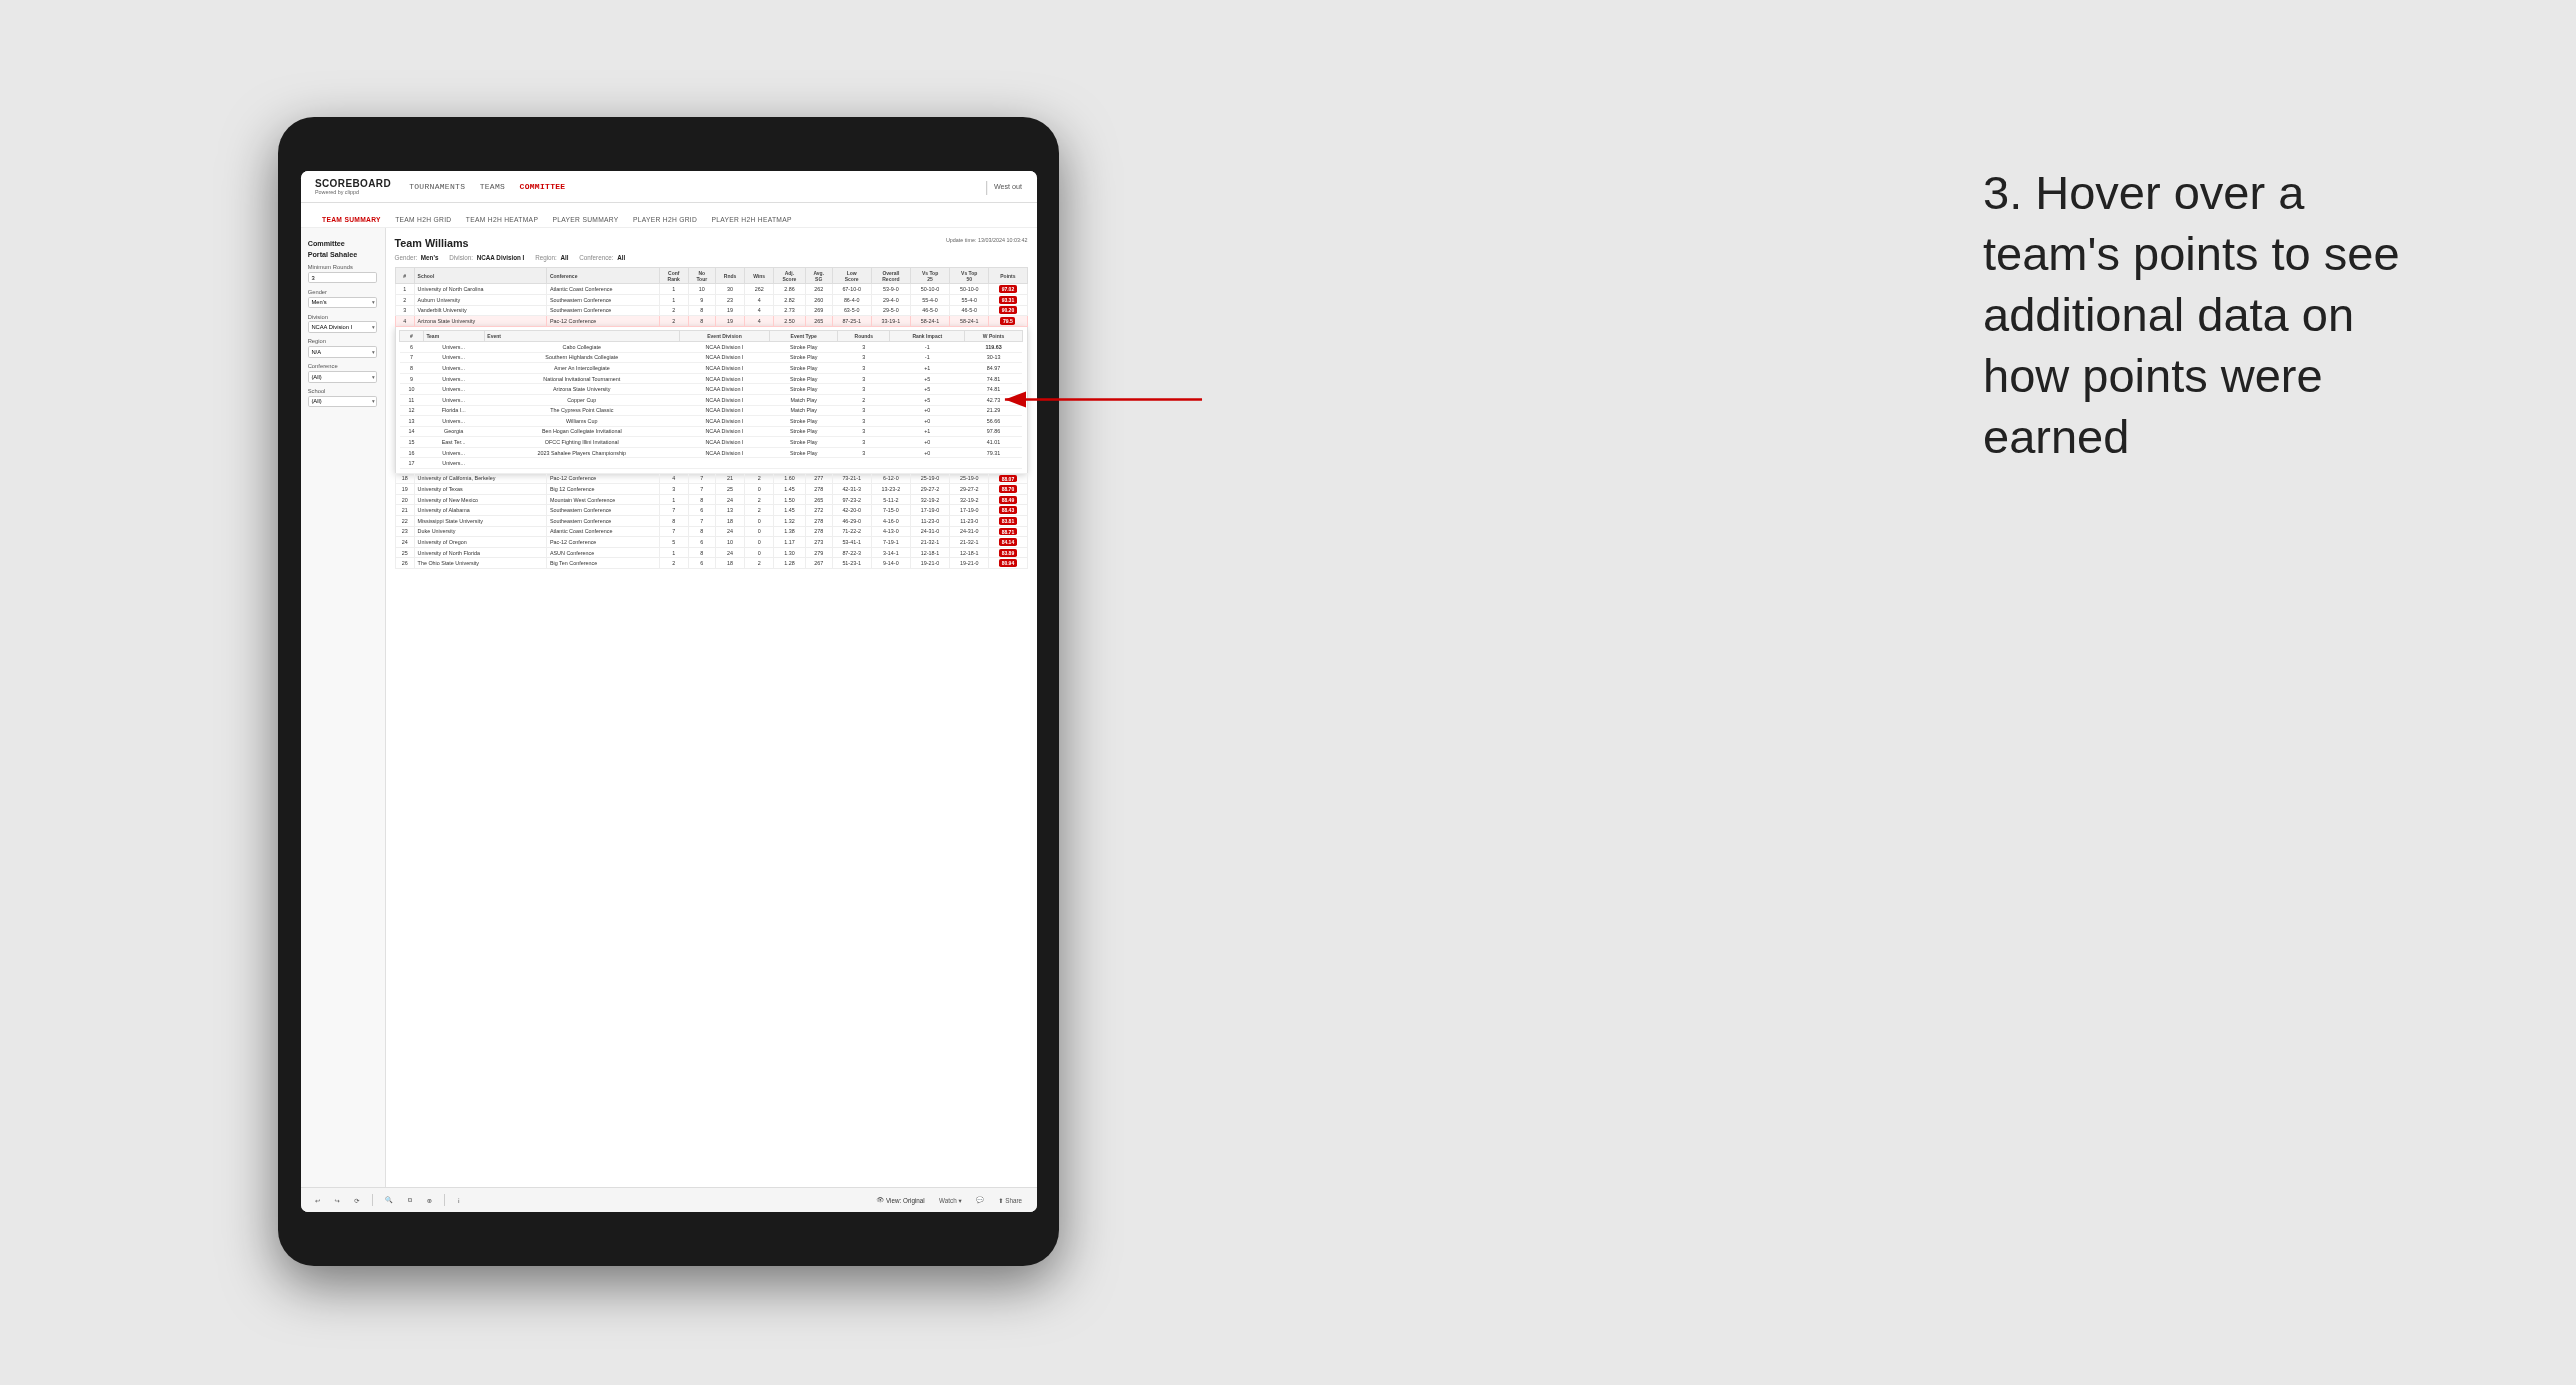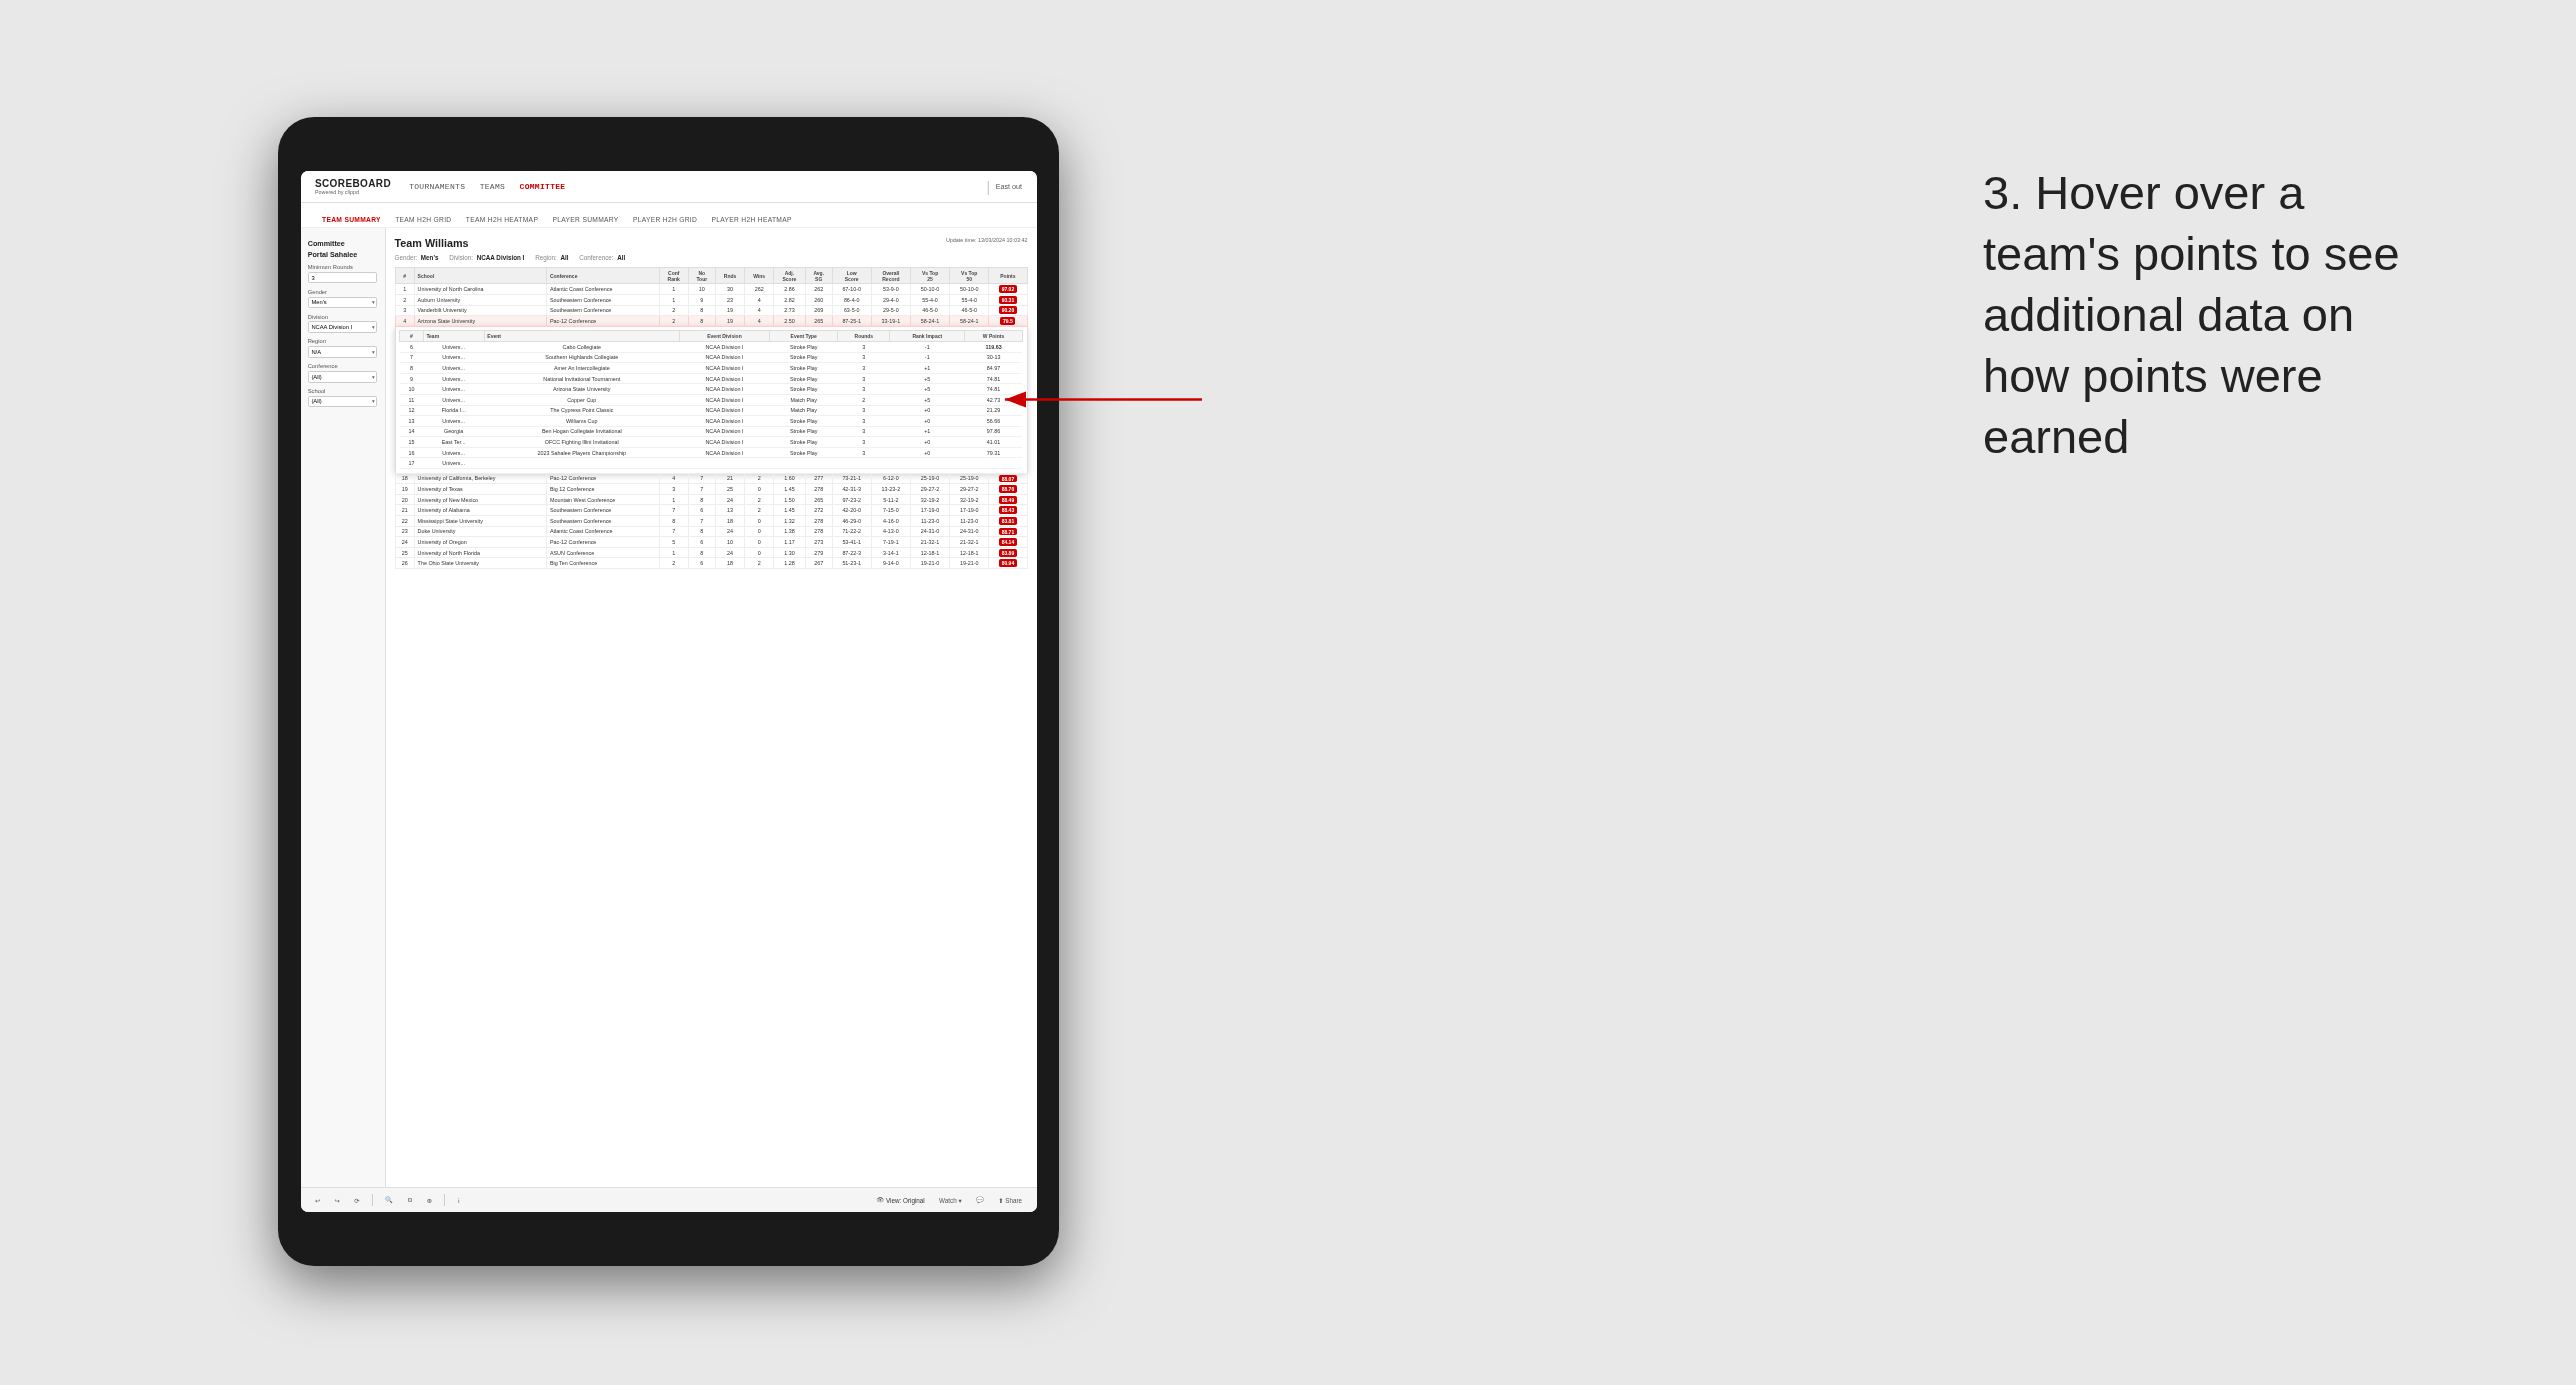--- a/index.html
+++ b/index.html
@@ -403,21 +403,21 @@
         <span class="logo-text">SCOREBOARD</span>
         <span class="logo-sub">Powered by clippd</span>
       </div>
       <div class="nav-links">
         <span class="nav-link">TOURNAMENTS</span>
         <span class="nav-link">TEAMS</span>
         <span class="nav-link active">COMMITTEE</span>
       </div>
       <div style="display:flex;align-items:center;">
         <span class="sign-out-sep">|</span>
-        <span class="sign-out">East out</span>
+        <span class="sign-out">West out</span>
       </div>
     </div>
 
     <div class="sub-nav">
       <span class="sub-nav-link active">TEAM SUMMARY</span>
       <span class="sub-nav-link">TEAM H2H GRID</span>
       <span class="sub-nav-link">TEAM H2H HEATMAP</span>
       <span class="sub-nav-link">PLAYER SUMMARY</span>
       <span class="sub-nav-link">PLAYER H2H GRID</span>
       <span class="sub-nav-link">PLAYER H2H HEATMAP</span>

